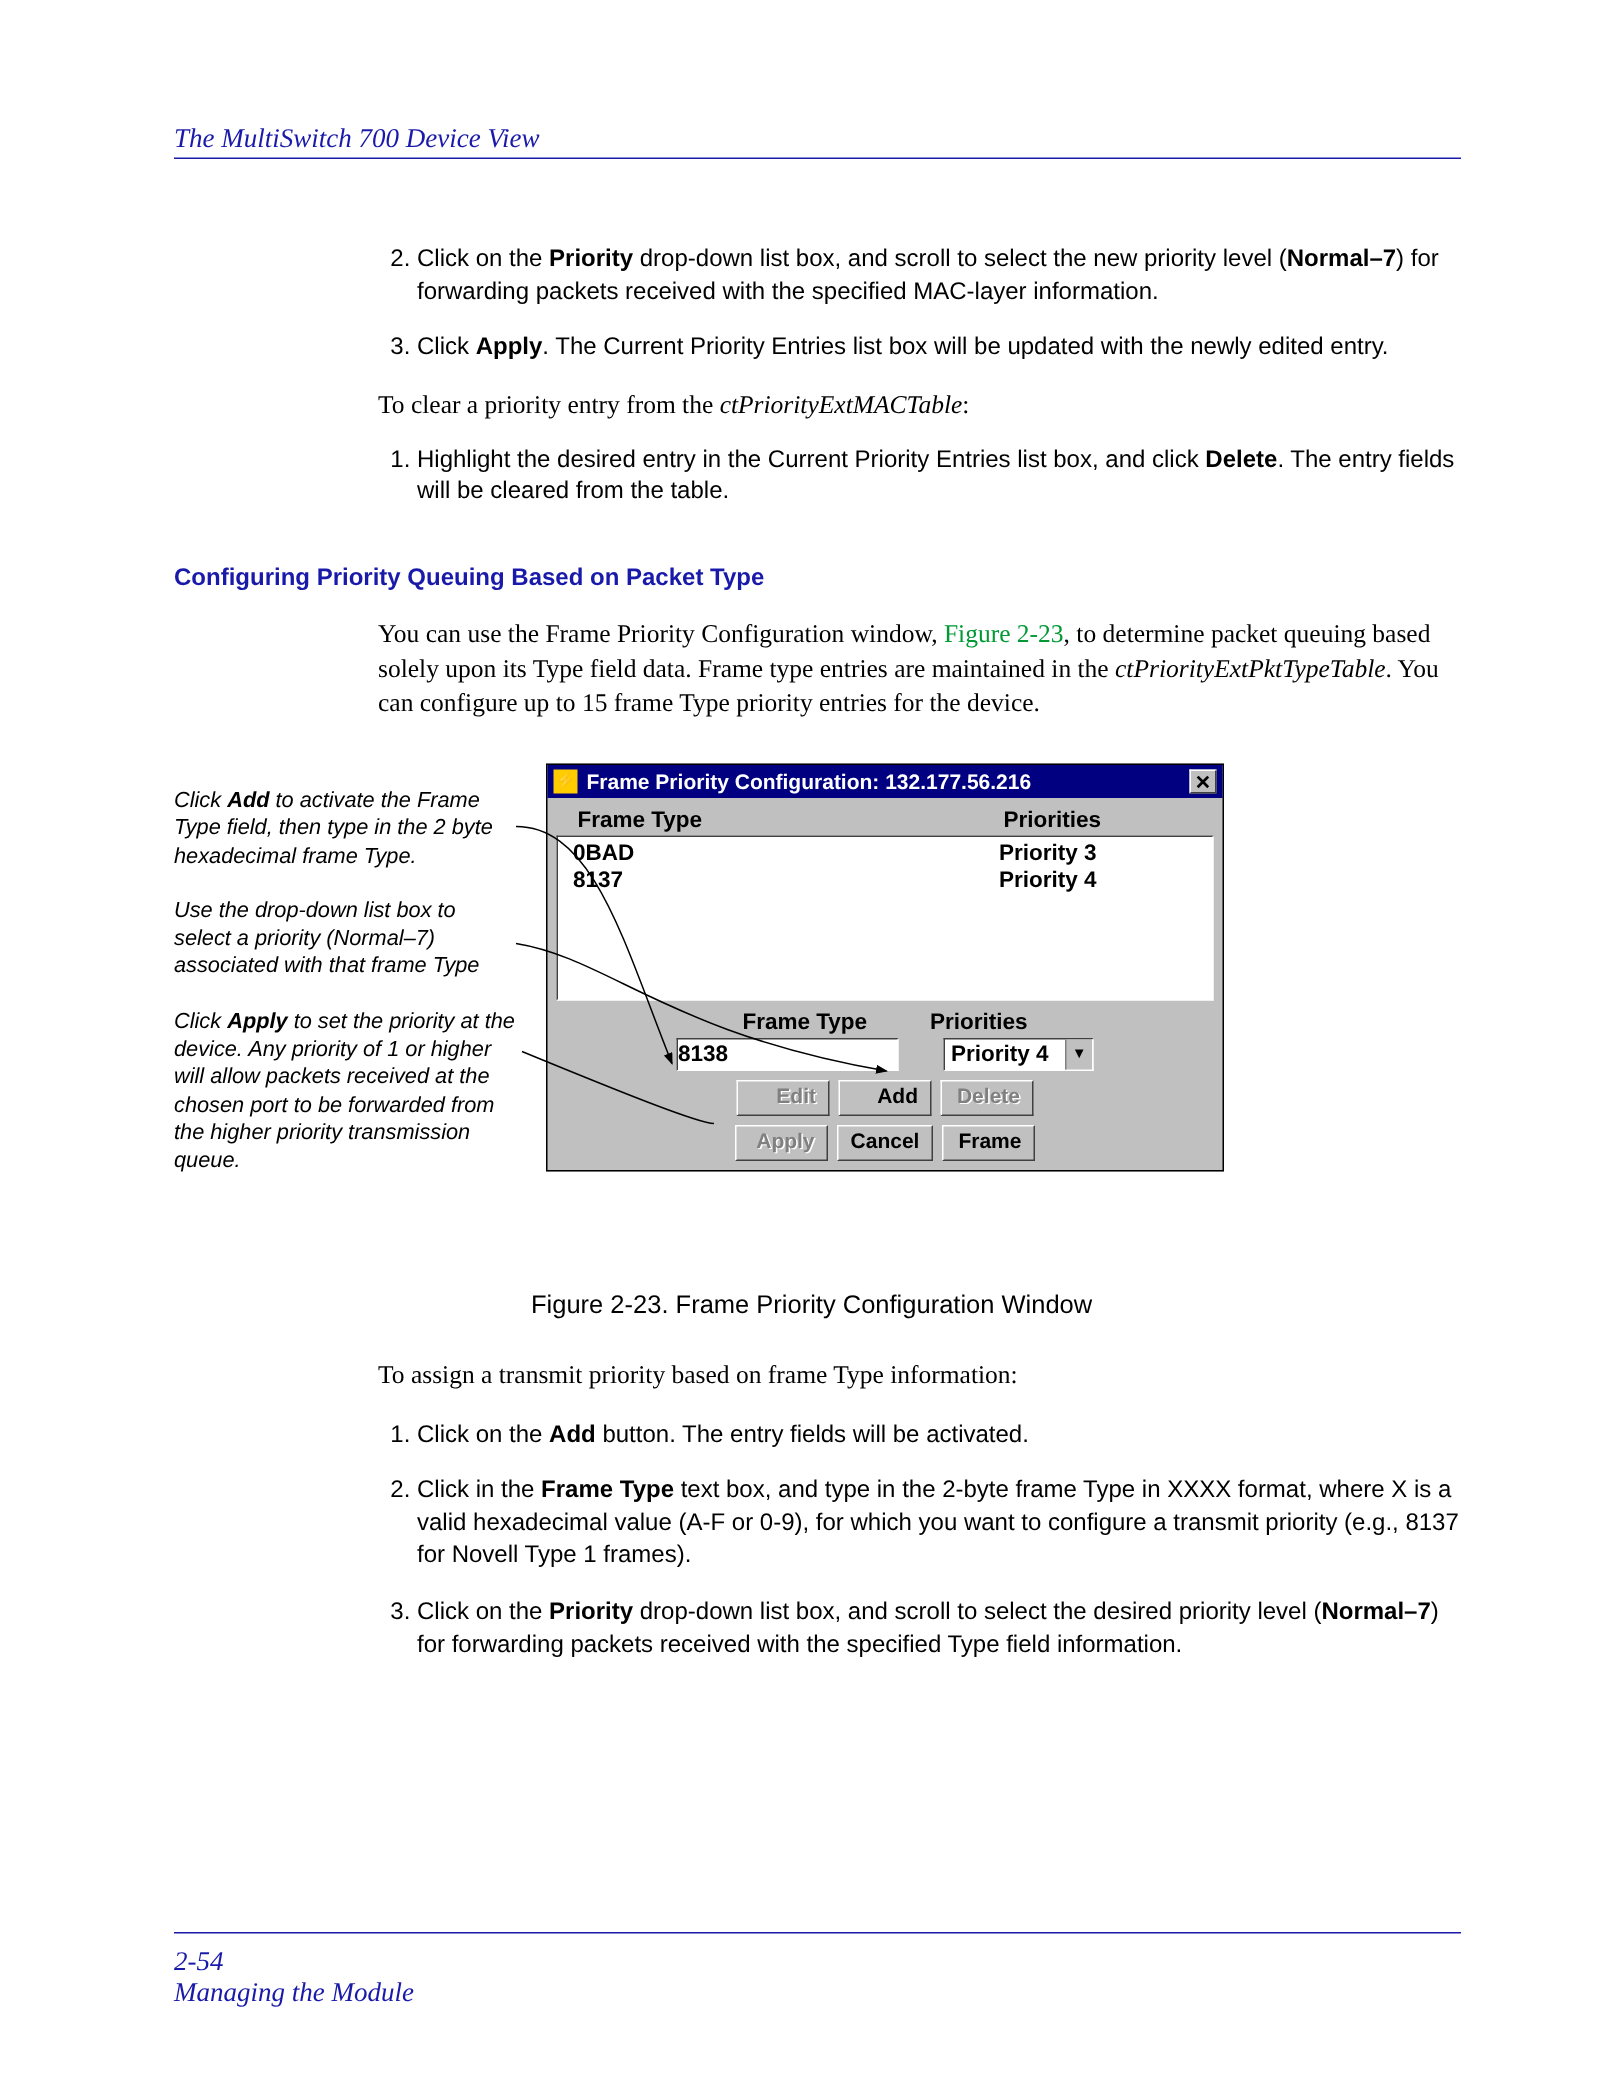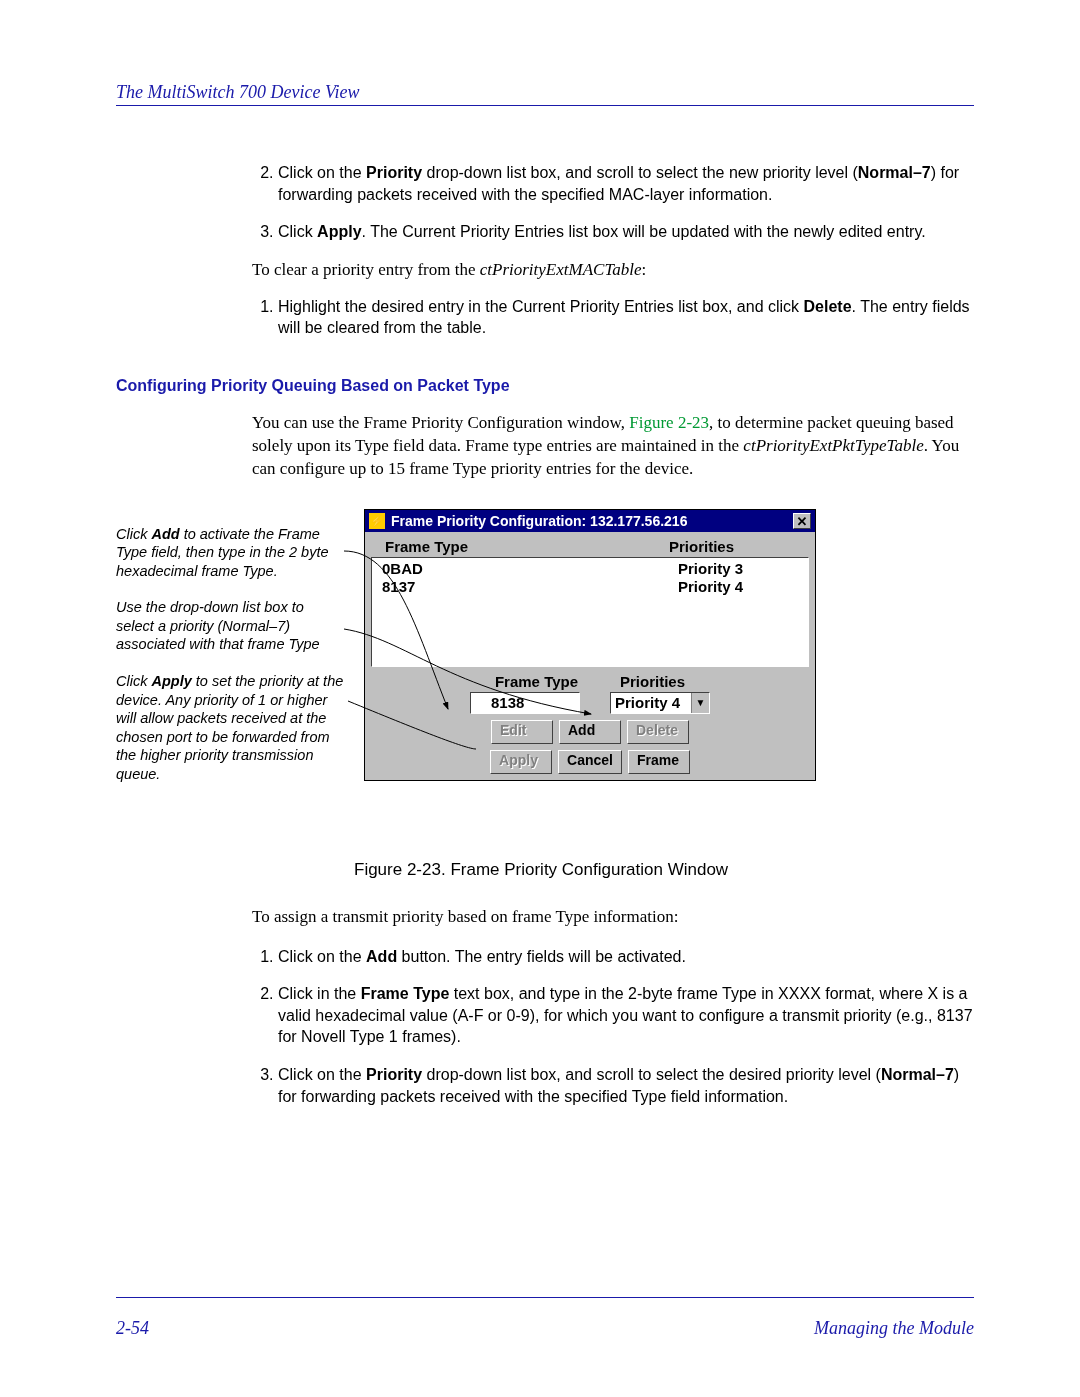--- a/index.html
+++ b/index.html
@@ -104,21 +104,21 @@
   }
   .winbody { padding: 4px 6px 6px 6px; }
   .headrow { display:flex; font-weight:bold; font-size:15px; padding:2px 10px 2px 14px; }
   .headrow .c1 { flex:1; }
   .headrow .c2 { width: 130px; }
   .listbox {
     background:#fff;
     border:1.5px solid #404040;
     border-right-color:#fff; border-bottom-color:#fff;
     height: 110px;
-    padding: 2px 0 2px 10px;
+    padding: 2px 12px 2px 10px;
     font-family: "MS Sans Serif", Arial;
     font-weight: bold;
     font-size: 15px;
     overflow:hidden;
   }
   .listrow { display:flex; line-height:1.25;}
   .listrow .c1 { flex:1; }
   .listrow .c2 { width:130px; }
 
   .formrow {
@@ -134,22 +134,22 @@
     display:flex;
     align-items:center;
     justify-content:center;
     gap: 30px;
     margin-top: 2px;
   }
   .textfield {
     background:#fff;
     border:1.5px solid #404040;
     border-right-color:#fff; border-bottom-color:#fff;
-    width: 110px; height:22px;
-    padding:1px 20px;
+    width: 148px; height:22px;
+    padding:1px 0;
     font-family:"MS Sans Serif", Arial;
     font-weight:bold;
     font-size:15px;
   }
   .dropdown {
     display:flex; align-items:center;
     border:1.5px solid #404040;
     border-right-color:#fff; border-bottom-color:#fff;
     background:#fff;
     height:22px;
@@ -173,46 +173,47 @@
   }
   .winbtn {
     min-width: 62px;
     height: 24px;
     background:#c0c0c0;
     border:1.5px solid #fff;
     border-right-color:#404040;
     border-bottom-color:#404040;
     font-family:"MS Sans Serif", Arial;
     font-weight:bold; font-size:14px;
-    text-align:left;
+    text-align:right;
     padding: 1px 8px;
   }
   .winbtn.disabled { color:#808080; text-shadow:1px 1px 0 #fff; }
 
   svg.lines { position:absolute; left:0; top:0; width:700px; height:315px; pointer-events:none; }
   .figcaption {
     text-align: left;
     font-family: Liberation Sans, sans-serif;
     font-size: 17px;
     margin-top: 36px;
     margin-left: 238px;
   }
   .after-fig { margin-top: 26px; }
   .footer {
     position:absolute;
     bottom: 58px;
     left: 116px; right: 106px;
     border-top: 1.5px solid #1a1aaa;
     display:flex;
     justify-content:space-between;
-    padding-top:20px;
+    padding-top:8px;
     font-family: Georgia, 'Times New Roman', serif;
     font-style: italic;
     color:#1a1aaa;
     font-size: 18px;
+    flex-direction: column;
   }
 </style>
 </head>
 <body>
 
 <div class="page">
 
   <div class="page-header">The MultiSwitch 700 Device View</div>
 
   <div class="content-block">

